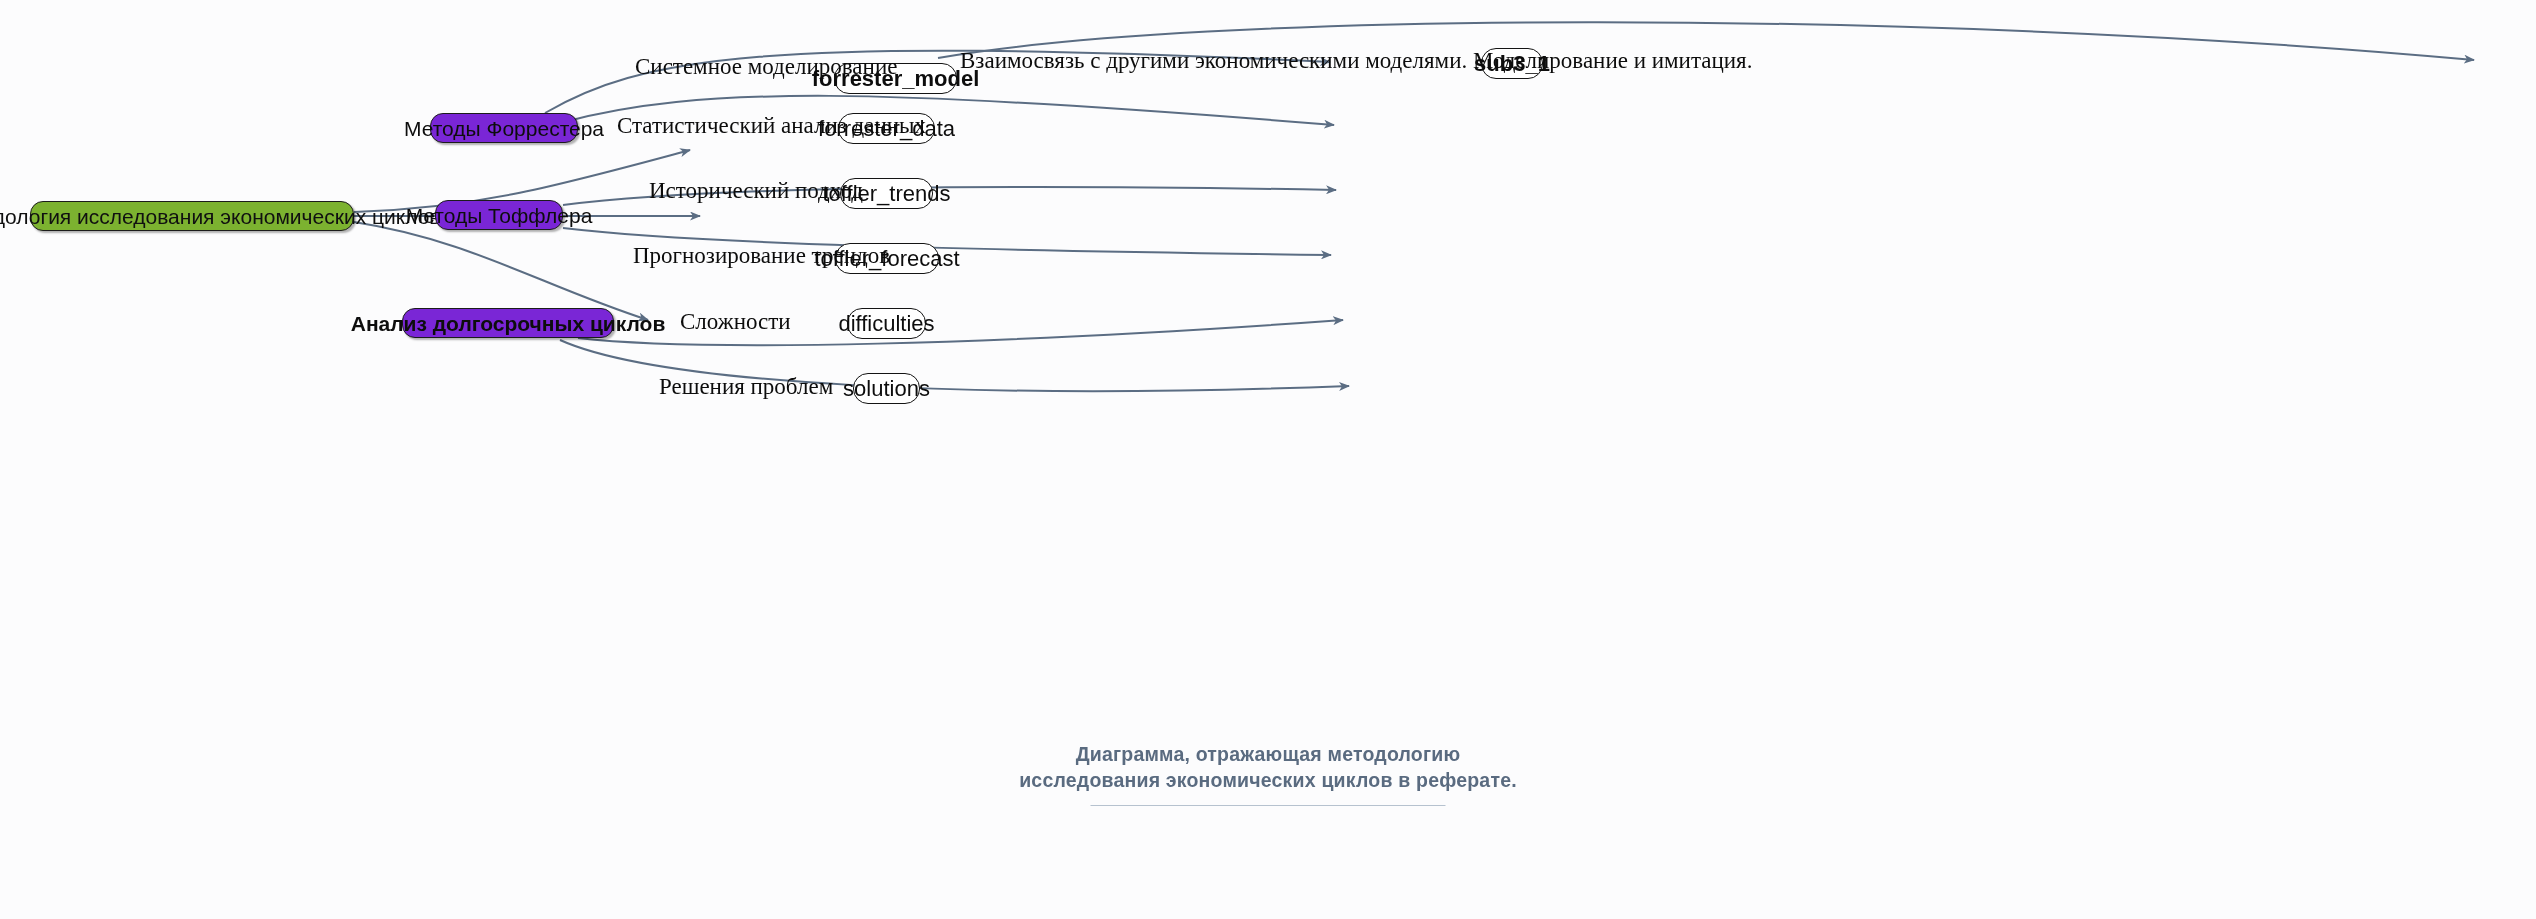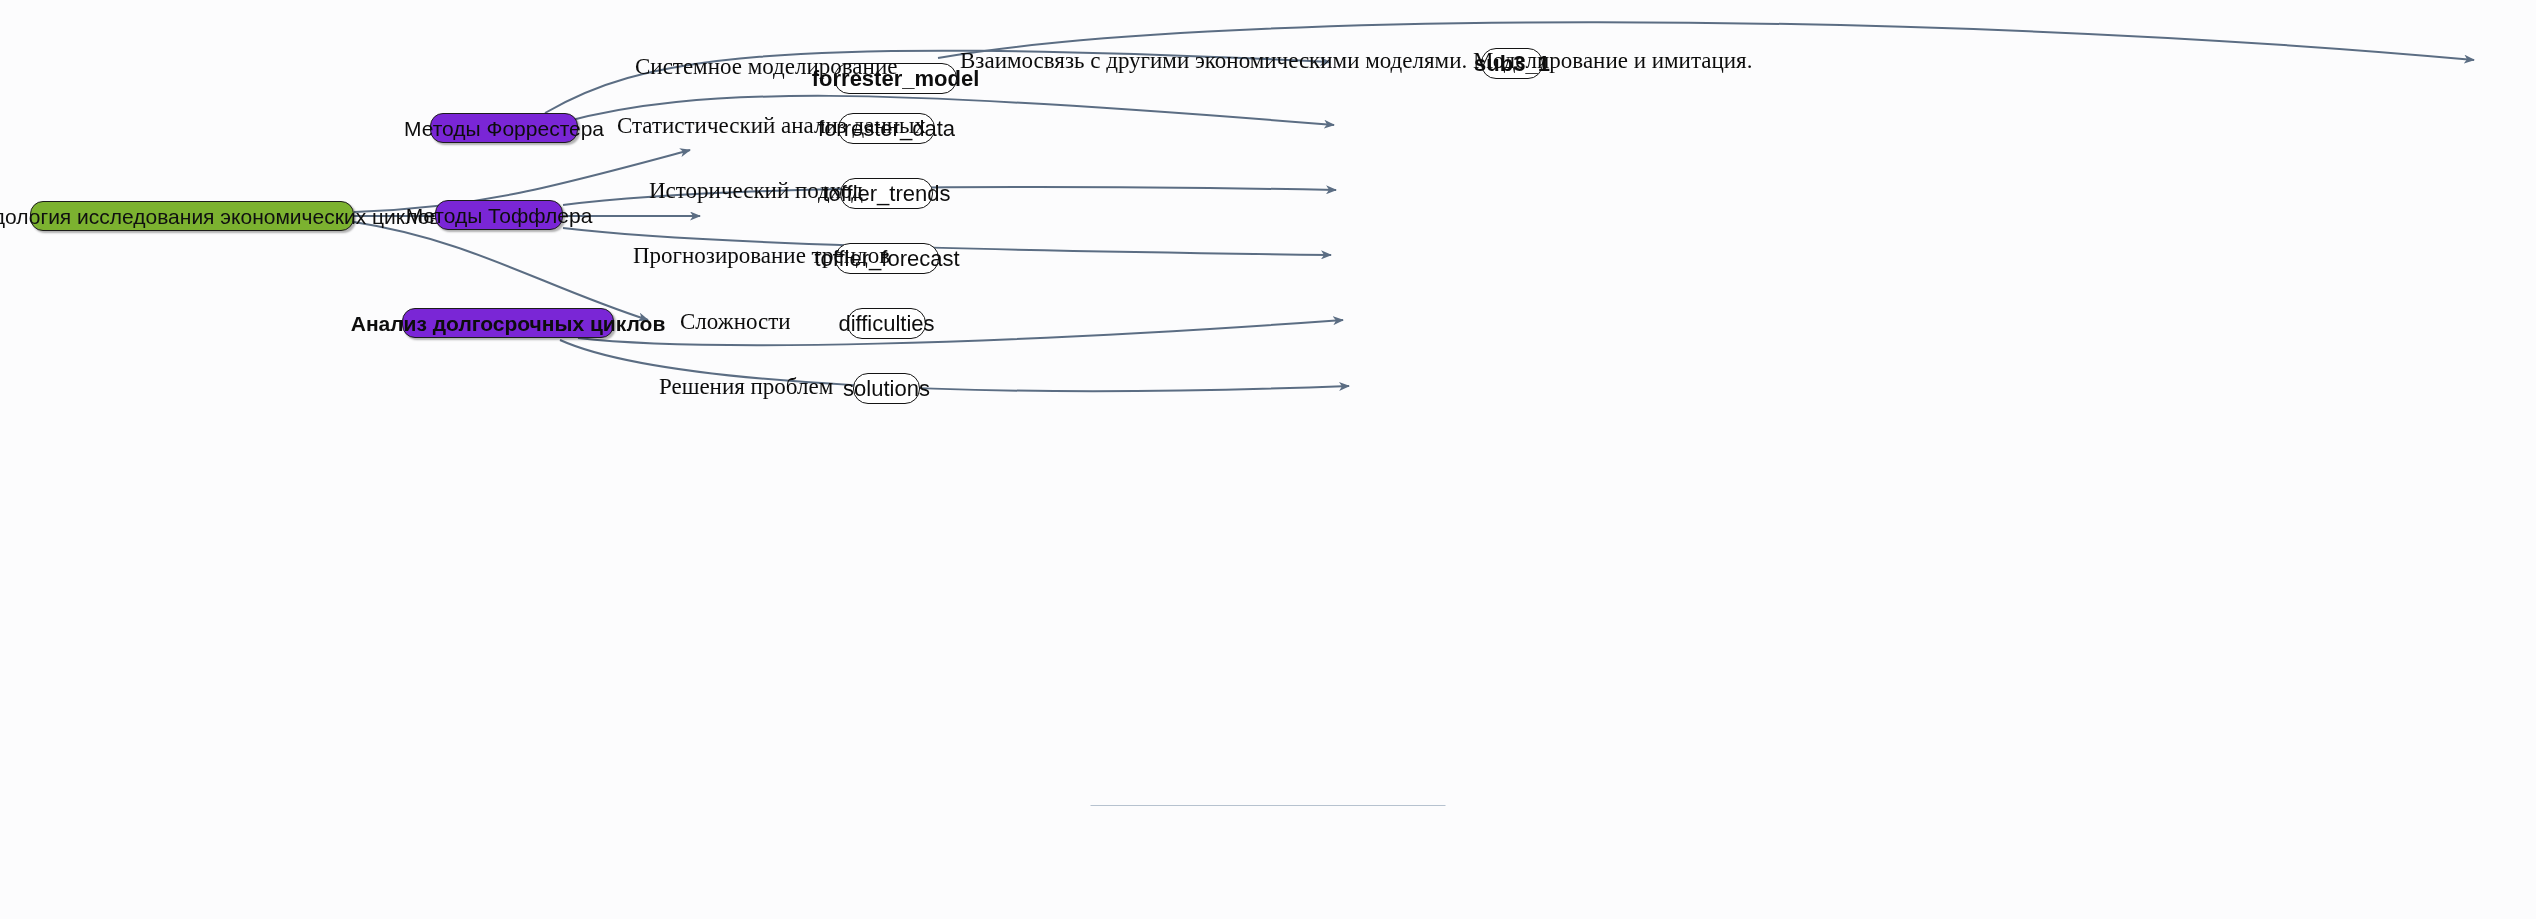--- a/index.html
+++ b/index.html
@@ -180,17 +180,21 @@
   <div class="edge-label" style="left:649px; top:179px;">Исторический подход</div>
 
   <div class="edge-label" style="left:633px; top:244px;">Прогнозирование трендов</div>
 
   <div class="edge-label" style="left:680px; top:310px;">Сложности</div>
 
   <div class="edge-label" style="left:659px; top:375px;">Решения проблем</div>
 
   <div class="edge-label" style="left:960px; top:49px;">Взаимосвязь с другими экономическими моделями. Моделирование и имитация.</div>
 
+  <div class="footer caption">
+    <div>Диаграмма, отражающая методологию</div>
+    <div>исследования экономических циклов в реферате.</div>
+  </div>
 
   <div class="rule"></div>
 
 
 </div>
 
 </body></html>

